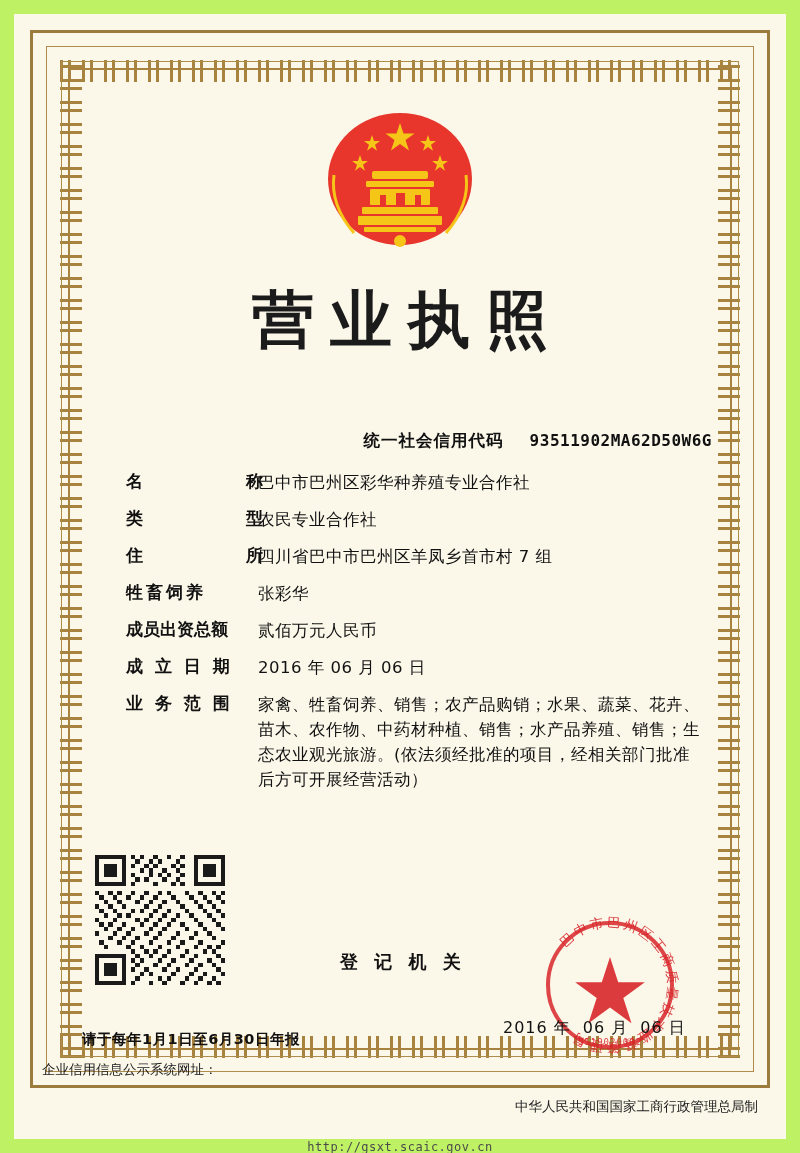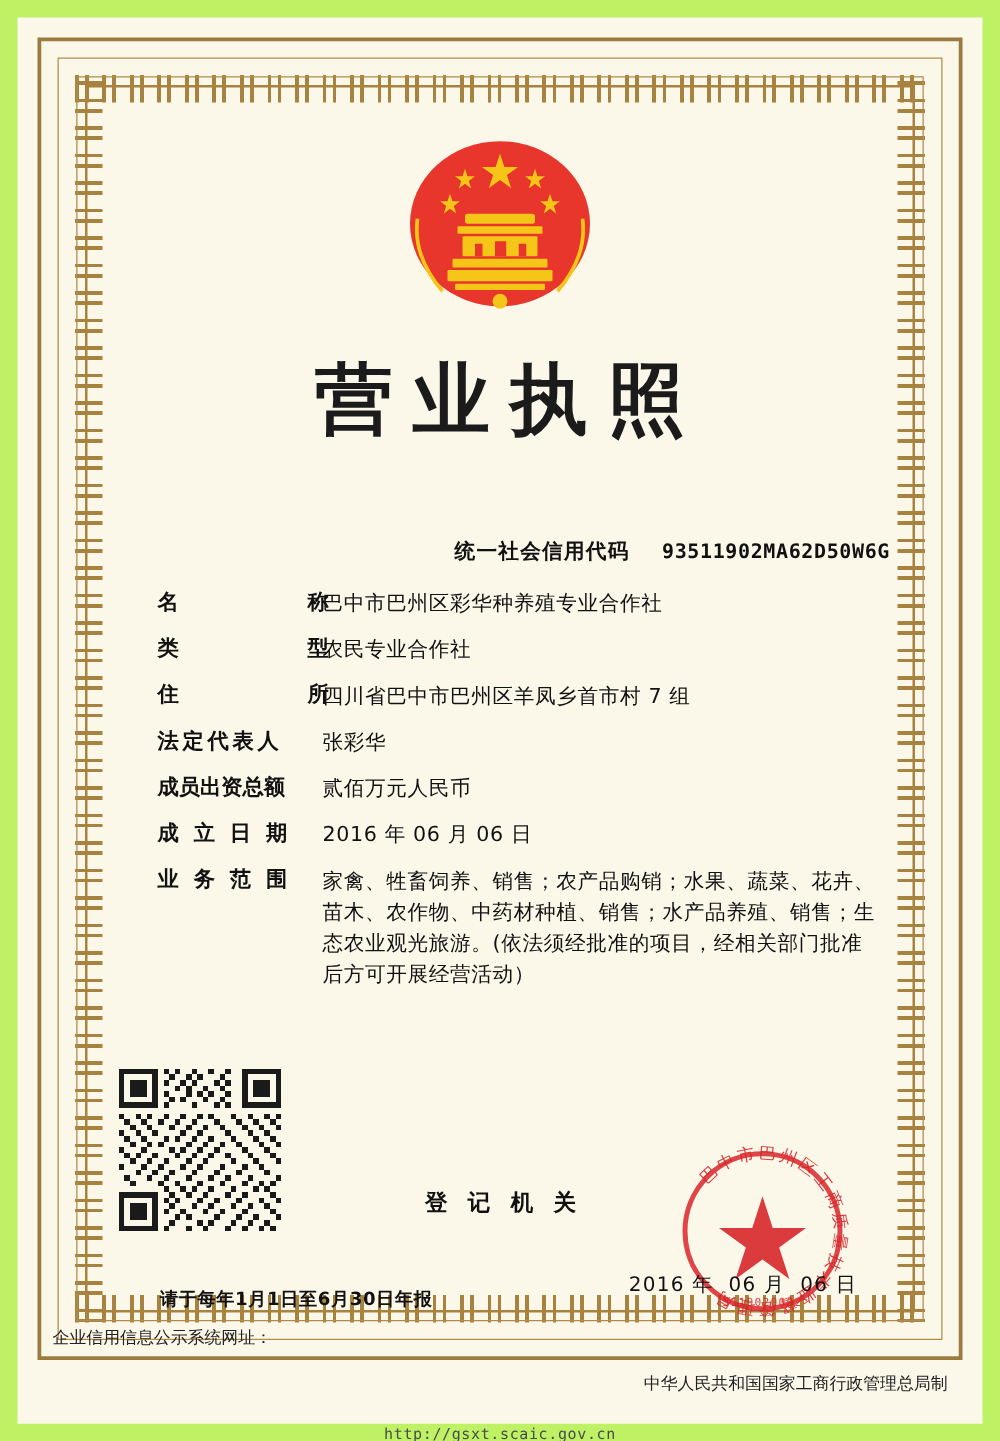--- a/index.html
+++ b/index.html
@@ -225,21 +225,20 @@
 
   
   .annual-note {
     position: absolute;
     left: 82px; top: 1030px;
     font-family: "DejaVu Sans", "Liberation Sans", sans-serif;
     font-size: 14.5px;
     font-weight: bold;
     color: #111;
     letter-spacing: 0.5px;
-    padding-left: 46px;
   }
 
   
   .border-url {
     position: absolute;
     left: 0; top: 1140px;
     width: 800px;
     text-align: center;
     font-family: "DejaVu Sans Mono", monospace;
     font-size: 12px;
@@ -319,21 +318,21 @@
     </div>
     <div class="row">
       <div class="label s3">类　　　型</div>
       <div class="value">农民专业合作社</div>
     </div>
     <div class="row">
       <div class="label s3">住　　　所</div>
       <div class="value">四川省巴中市巴州区羊凤乡首市村 7 组</div>
     </div>
     <div class="row">
-      <div class="label s4">法定代表人</div>
+      <div class="label s4">牲畜饲养</div>
       <div class="value">张彩华</div>
     </div>
     <div class="row">
       <div class="label s5">成员出资总额</div>
       <div class="value">贰佰万元人民币</div>
     </div>
     <div class="row">
       <div class="label s4">成 立 日 期</div>
       <div class="value">2016 年 06 月 06 日</div>
     </div>

